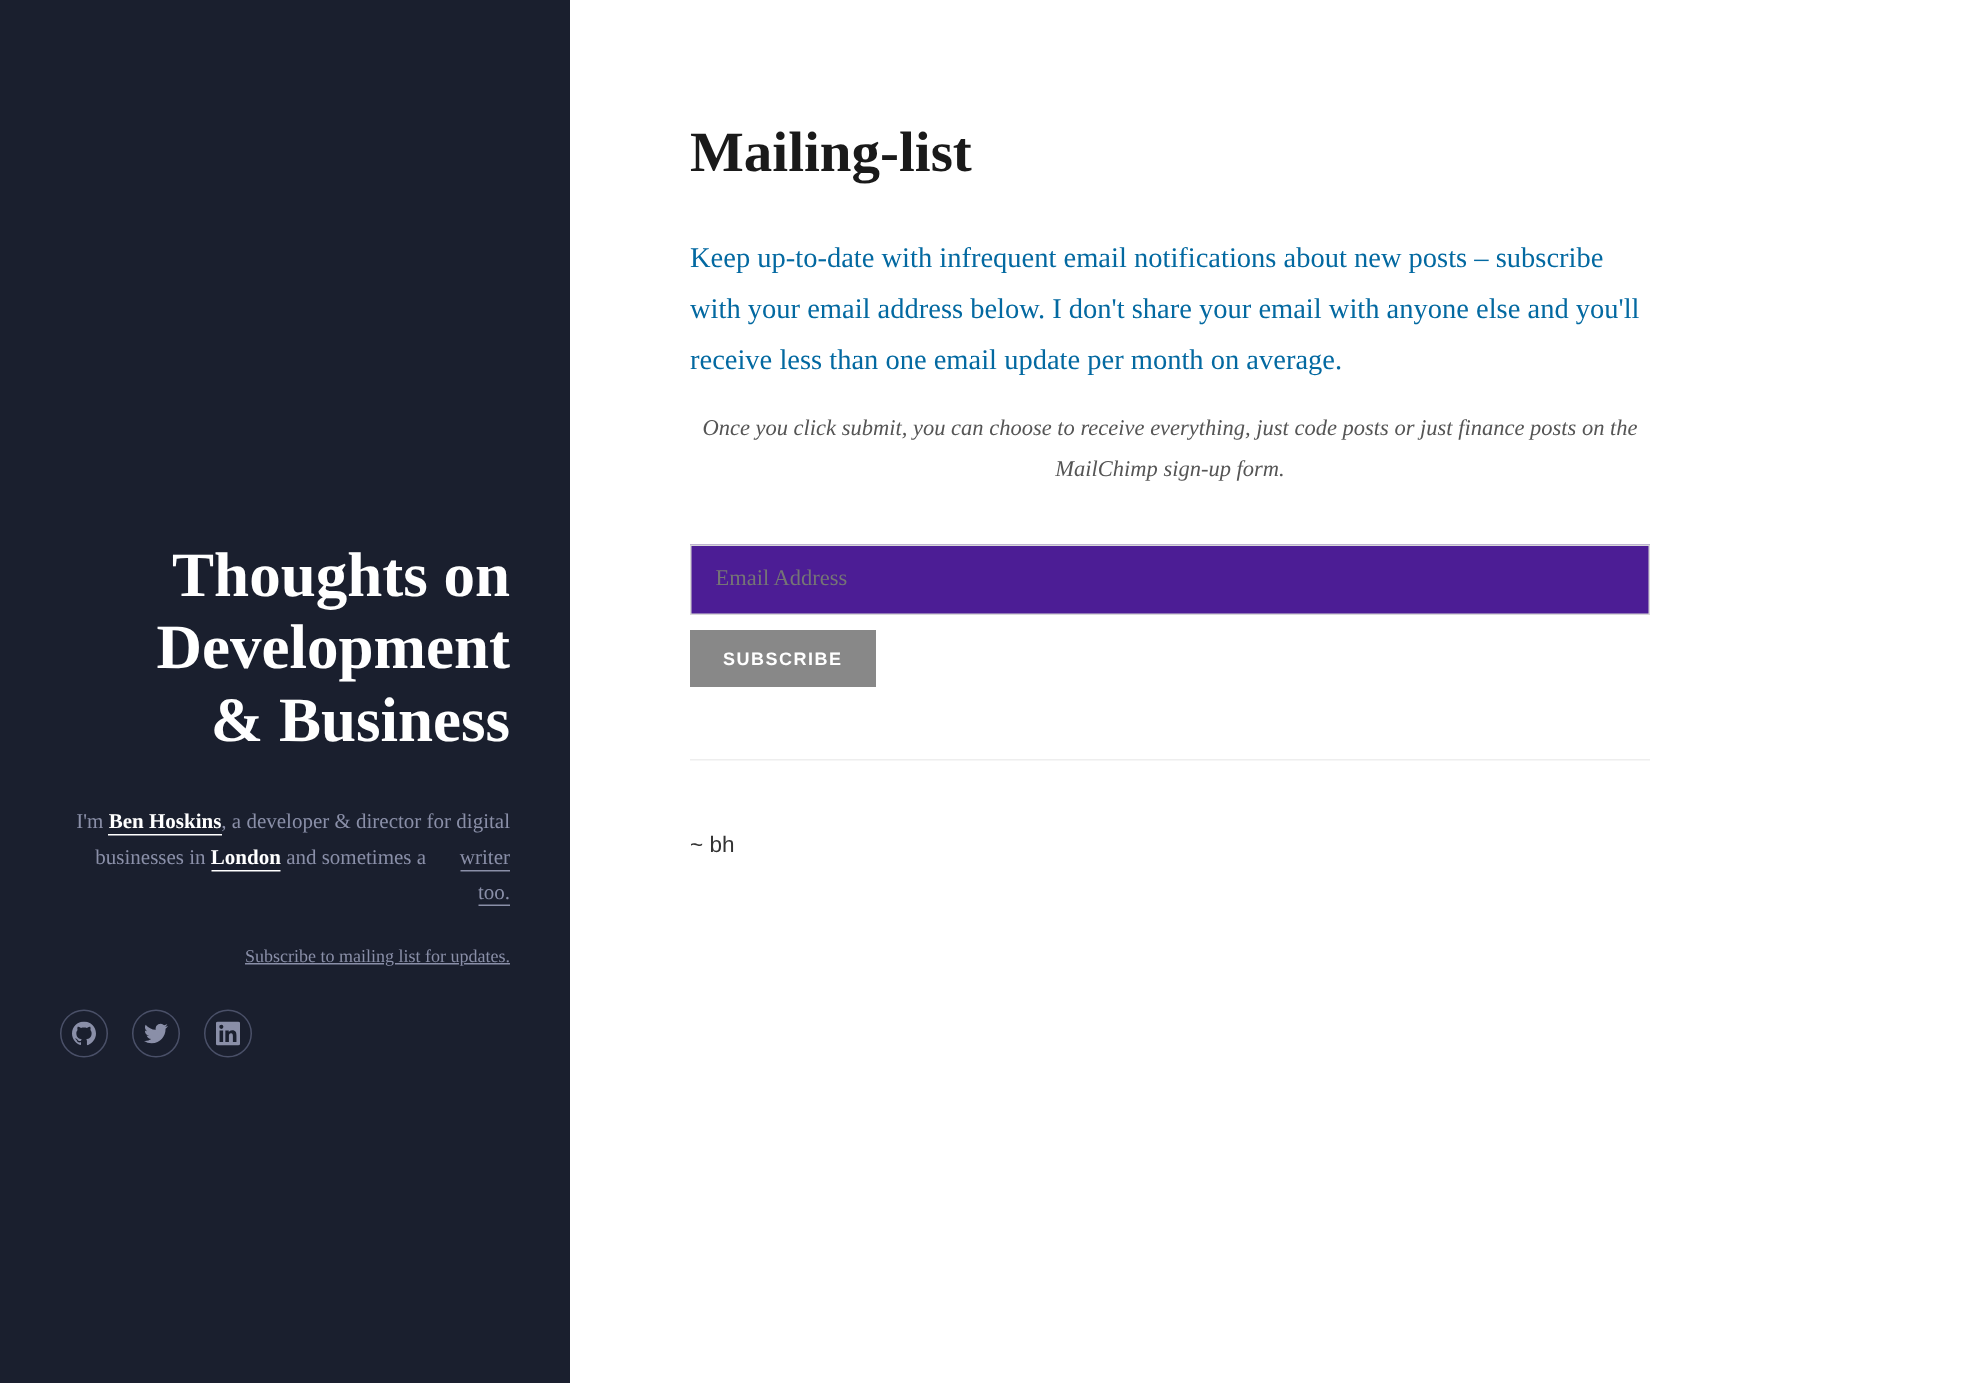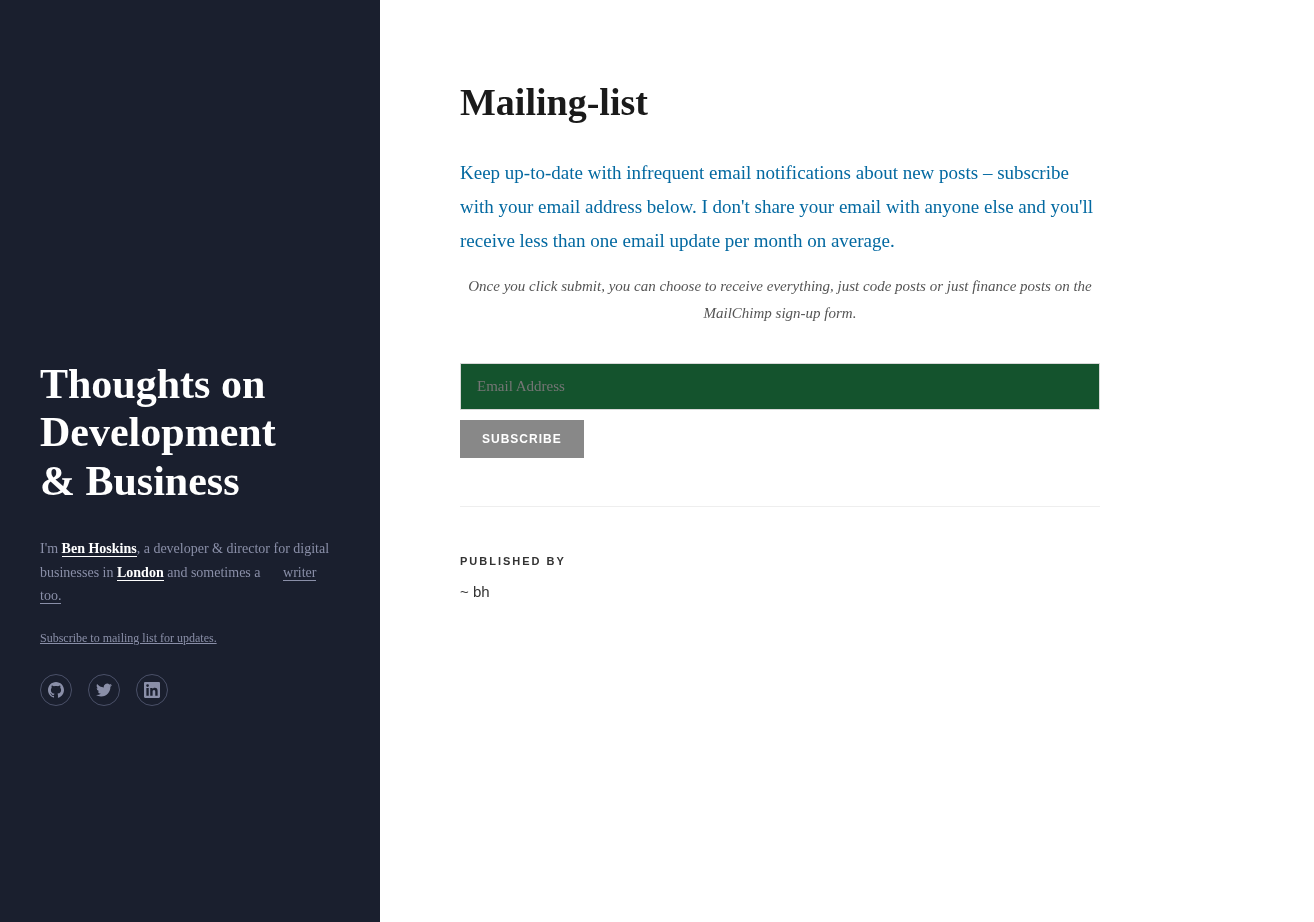--- a/index.html
+++ b/index.html
@@ -23,20 +23,21 @@
       padding: 60px 40px 40px 40px;
       display: flex;
       flex-direction: column;
       justify-content: flex-end;
       min-height: 922px;
     }
 
     .sidebar-content {
       margin-bottom: auto;
       padding-top: 300px;
+      text-align: right;
     }
 
     .sidebar-title {
       font-family: Georgia, serif;
       font-size: 42px;
       font-weight: 700;
       line-height: 1.15;
       color: #fff;
       margin-bottom: 32px;
     }
@@ -121,21 +122,21 @@
       margin-bottom: 36px;
       text-align: center;
     }
 
     .email-input {
       width: 100%;
       max-width: 640px;
       padding: 14px 16px;
       font-size: 15px;
       border: 1px solid #d8d8d8;
-      background: #14532d;
+      background: #4c1d95;
       color: #999;
       outline: none;
       margin-bottom: 10px;
       font-family: Georgia, serif;
     }
 
     .subscribe-btn {
       padding: 12px 22px;
       background: #888;
       color: #fff;
@@ -239,17 +240,16 @@
   <p class="description-italic">Once you click submit, you can choose to receive everything, just code posts or just finance posts on the MailChimp sign-up form.</p>
 
   <input class="email-input" type="email" placeholder="Email Address" style="">
 
   <br>
 
   <button class="subscribe-btn">SUBSCRIBE</button>
 
   <hr class="divider">
 
-  <p class="published-by-label">PUBLISHED BY</p>
 
   <p class="author-handle">~ bh</p>
 
 </main>
 
 </body></html>

